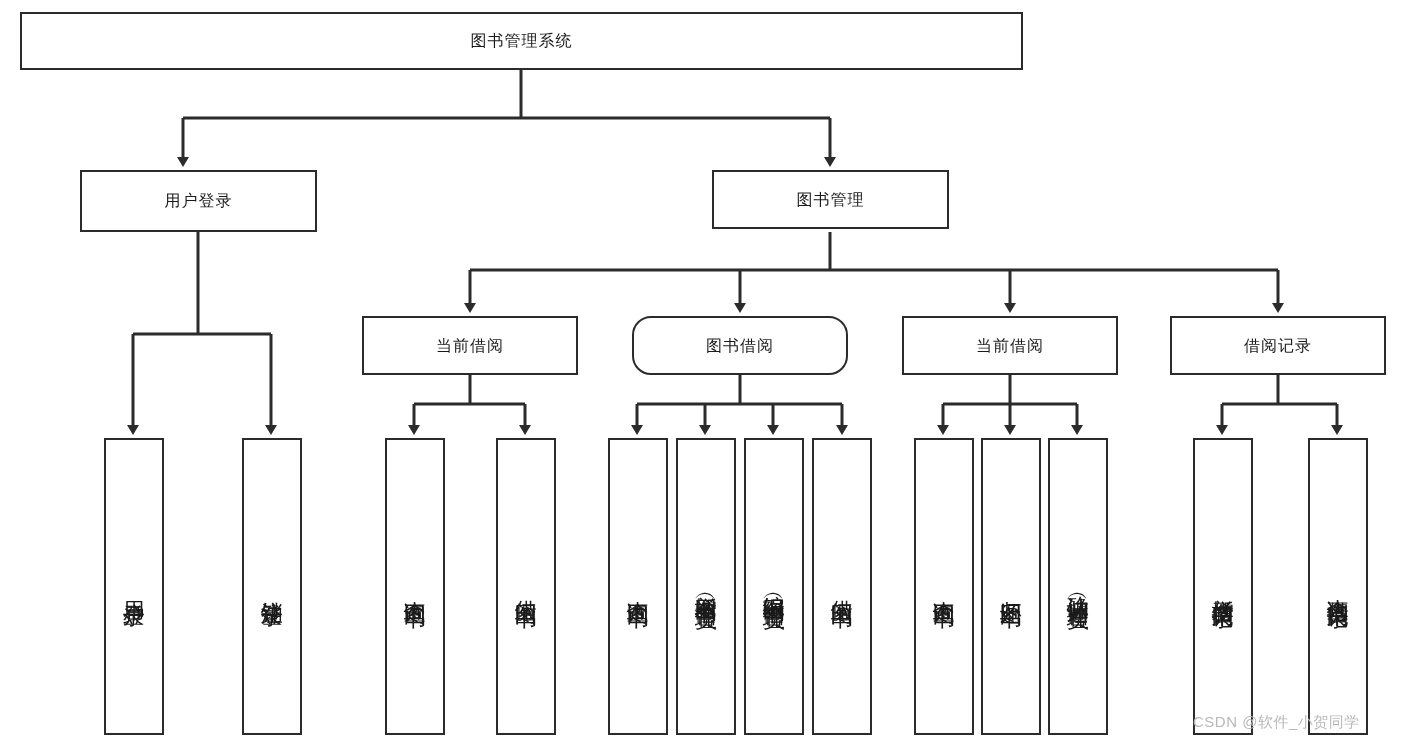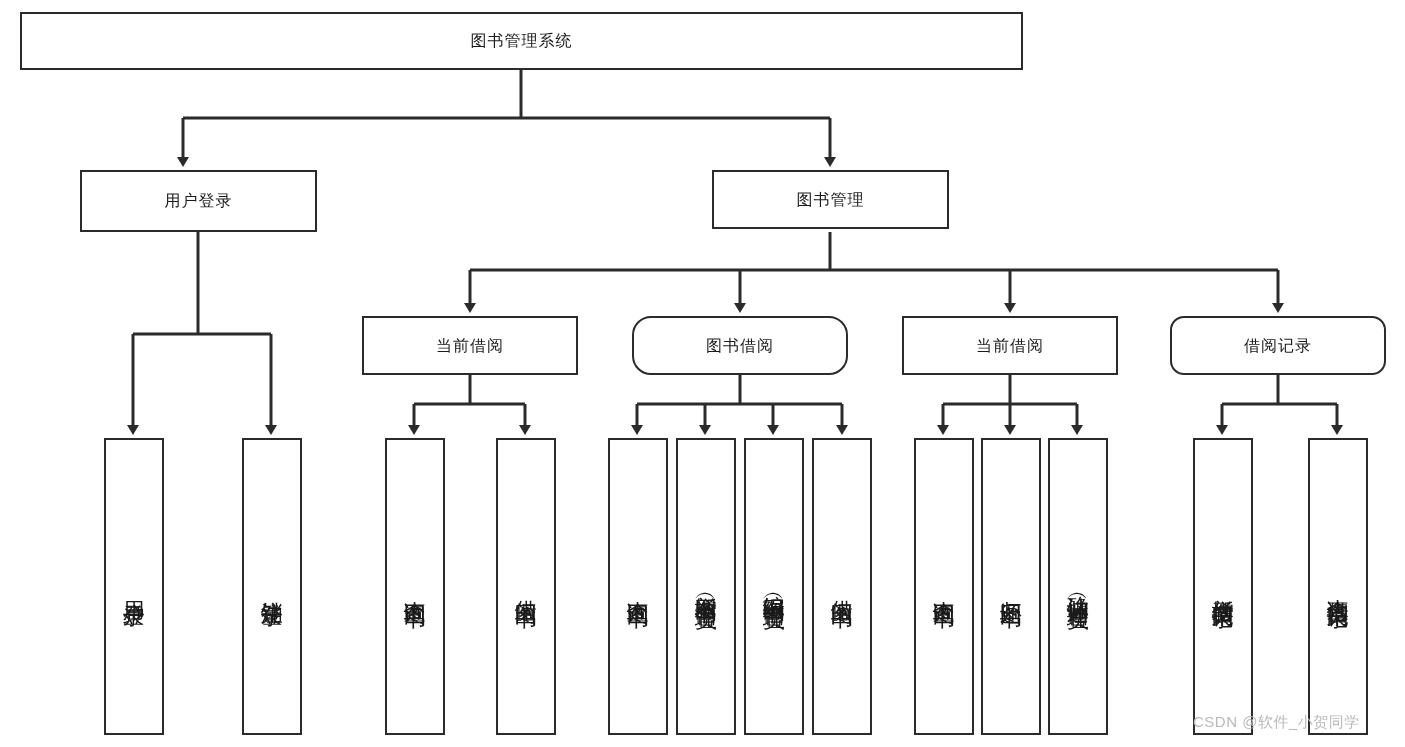--- a/index.html
+++ b/index.html
@@ -130,21 +130,21 @@
 
   <div class="node horiz" style="left:362px; top:316px; width:216px; height:59px;">
     <span class="node-label">当前借阅</span>
   </div>
   <div class="node horiz" style="left:632px; top:316px; width:216px; height:59px;border-radius:19px;">
     <span class="node-label">图书借阅</span>
   </div>
   <div class="node horiz" style="left:902px; top:316px; width:216px; height:59px;">
     <span class="node-label">当前借阅</span>
   </div>
-  <div class="node horiz" style="left:1170px; top:316px; width:216px; height:59px;border-radius:14px;">
+  <div class="node horiz" style="left:1170px; top:316px; width:216px; height:59px;">
     <span class="node-label">借阅记录</span>
   </div>
 
   <div class="node vert" style="left:104px; top:438px; width:60px; height:297px;">
     <span class="node-label">用户登录</span>
   </div>
   <div class="node vert" style="left:242px; top:438px; width:60px; height:297px;">
     <span class="node-label">注销登录</span>
   </div>
 

